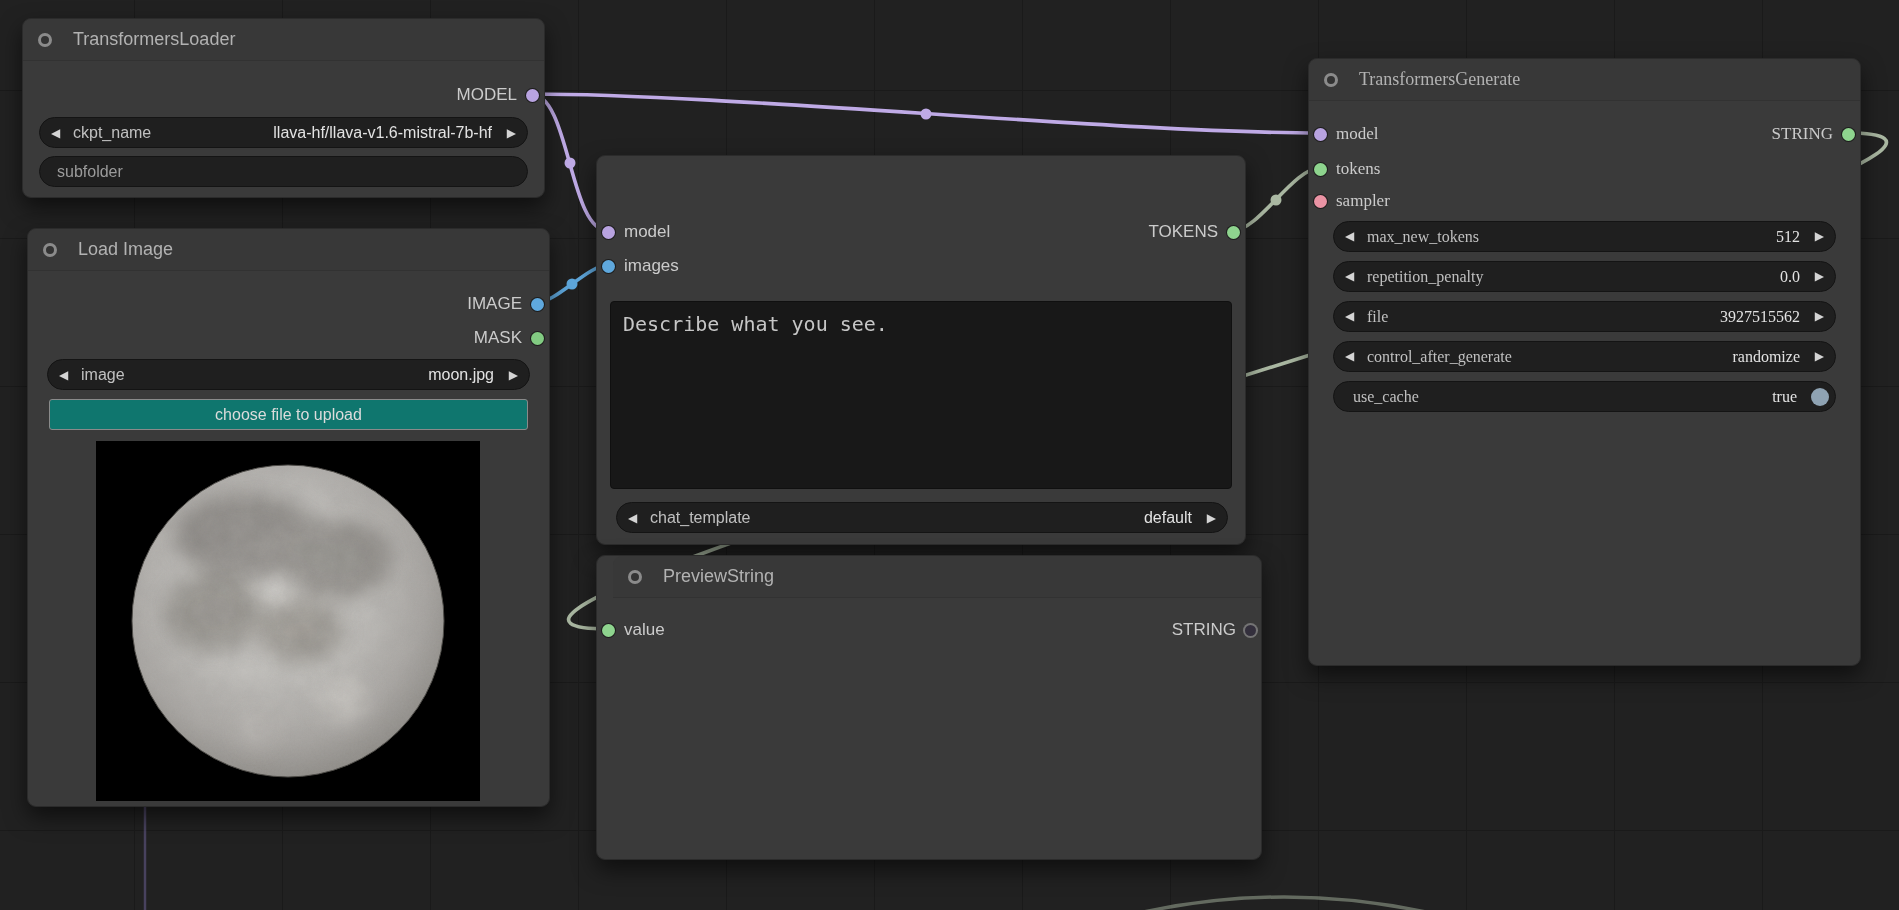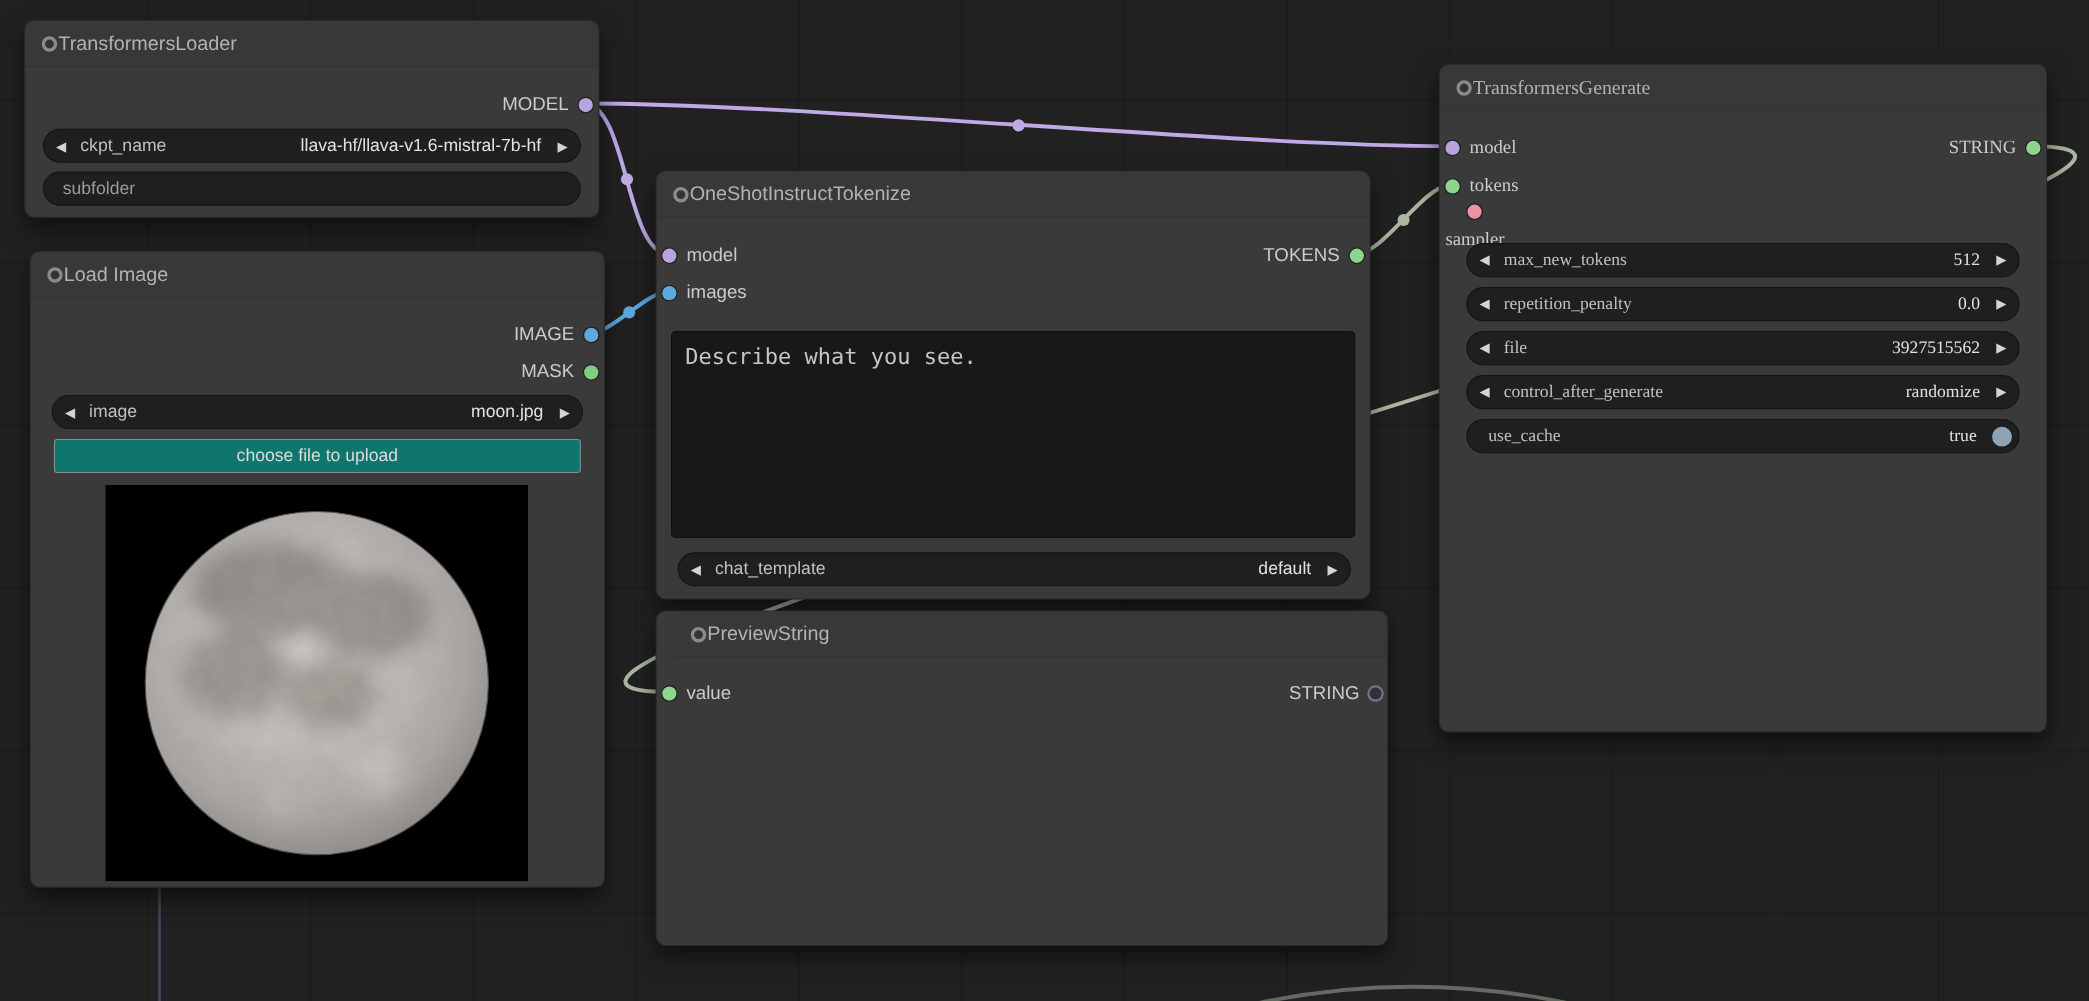--- a/index.html
+++ b/index.html
@@ -7,21 +7,21 @@
     position:relative;width:1899px;height:910px;
     background-color:#212121;
     background-image:linear-gradient(#1a1a1a 1px,transparent 1px),
                      linear-gradient(90deg,#1a1a1a 1px,transparent 1px);
     background-size:148px 148px;background-position:-14px -58px;
     font-family:"Liberation Sans",sans-serif;
   }
   svg.wires{position:absolute;left:0;top:0;pointer-events:none;}
   .node{position:absolute;background:#3a3a3a;border:1px solid #2b2b2b;border-radius:9px;
         box-shadow:0 10px 22px rgba(0,0,0,.55);}
-  .ntitle{display:flex;align-items:center;gap:1px;height:42px;padding:0 15px;color:#b2b2b2;
+  .ntitle{display:flex;align-items:center;gap:21px;height:42px;padding:0 15px;color:#b2b2b2;
         font-size:18px;border-bottom:1px solid #323232;background:#383838;border-radius:9px 9px 0 0;
         box-sizing:border-box;}
   .tdot{width:14px;height:14px;border-radius:50%;border:3px solid #8b8b8b;background:#333;
         box-sizing:border-box;flex:none;}
   .slot{position:absolute;display:flex;align-items:center;gap:9px;height:30px;font-size:17px;
         color:#cbcbcb;white-space:nowrap;}
   .slot.in{left:5px;}
   .slot.out{right:5px;}
   .port{width:13px;height:13px;border-radius:50%;flex:none;box-shadow:0 0 0 1px #1d1d1d;}
   .p-model{background:#b8a3e0;} .p-image{background:#5fa8dd;} .p-mask{background:#82cb82;}
@@ -151,24 +151,20 @@
           </g>
           <rect width="384" height="360" filter="url(#grainBig)" opacity="0.32" style="mix-blend-mode:multiply"></rect>
           <rect width="384" height="360" filter="url(#grainSmall)" opacity="0.22" style="mix-blend-mode:multiply"></rect>
         </g>
         <circle cx="192" cy="180" r="156" fill="none" stroke="#4e4c48" stroke-width="1"></circle>
       </svg>
     </div>
   </div>
 
   <div class="node" style="left:596px;top:155px;width:648px;height:388px;">
-    <div class="ntitle">
-      <span class="tdot"></span>
-      <span>OneShotInstructTokenize</span>
-    </div>
     <div class="slot in" style="top:61px;">
       <span class="port p-model"></span>
       <span>model</span>
     </div>
     <div class="slot in" style="top:95px;">
       <span class="port p-image"></span>
       <span>images</span>
     </div>
     <div class="slot out" style="top:61px;">
       <span>TOKENS</span>
@@ -208,21 +204,21 @@
       <span>model</span>
     </div>
     <div class="slot out" style="top:60px;">
       <span>STRING</span>
       <span class="port p-green"></span>
     </div>
     <div class="slot in" style="top:95px;">
       <span class="port p-green"></span>
       <span>tokens</span>
     </div>
-    <div class="slot in" style="top:127px;flex-direction:column;">
+    <div class="slot in" style="top:127px;">
       <span class="port p-pink"></span>
       <span>sampler</span>
     </div>
 
     <div class="widget" style="left:24px;top:162px;width:503px;">
       <span class="arrow">◀</span>
       <span class="wname">max_new_tokens</span>
       <span class="wvalue">512</span>
       <span class="arrow r">▶</span>
     </div>

